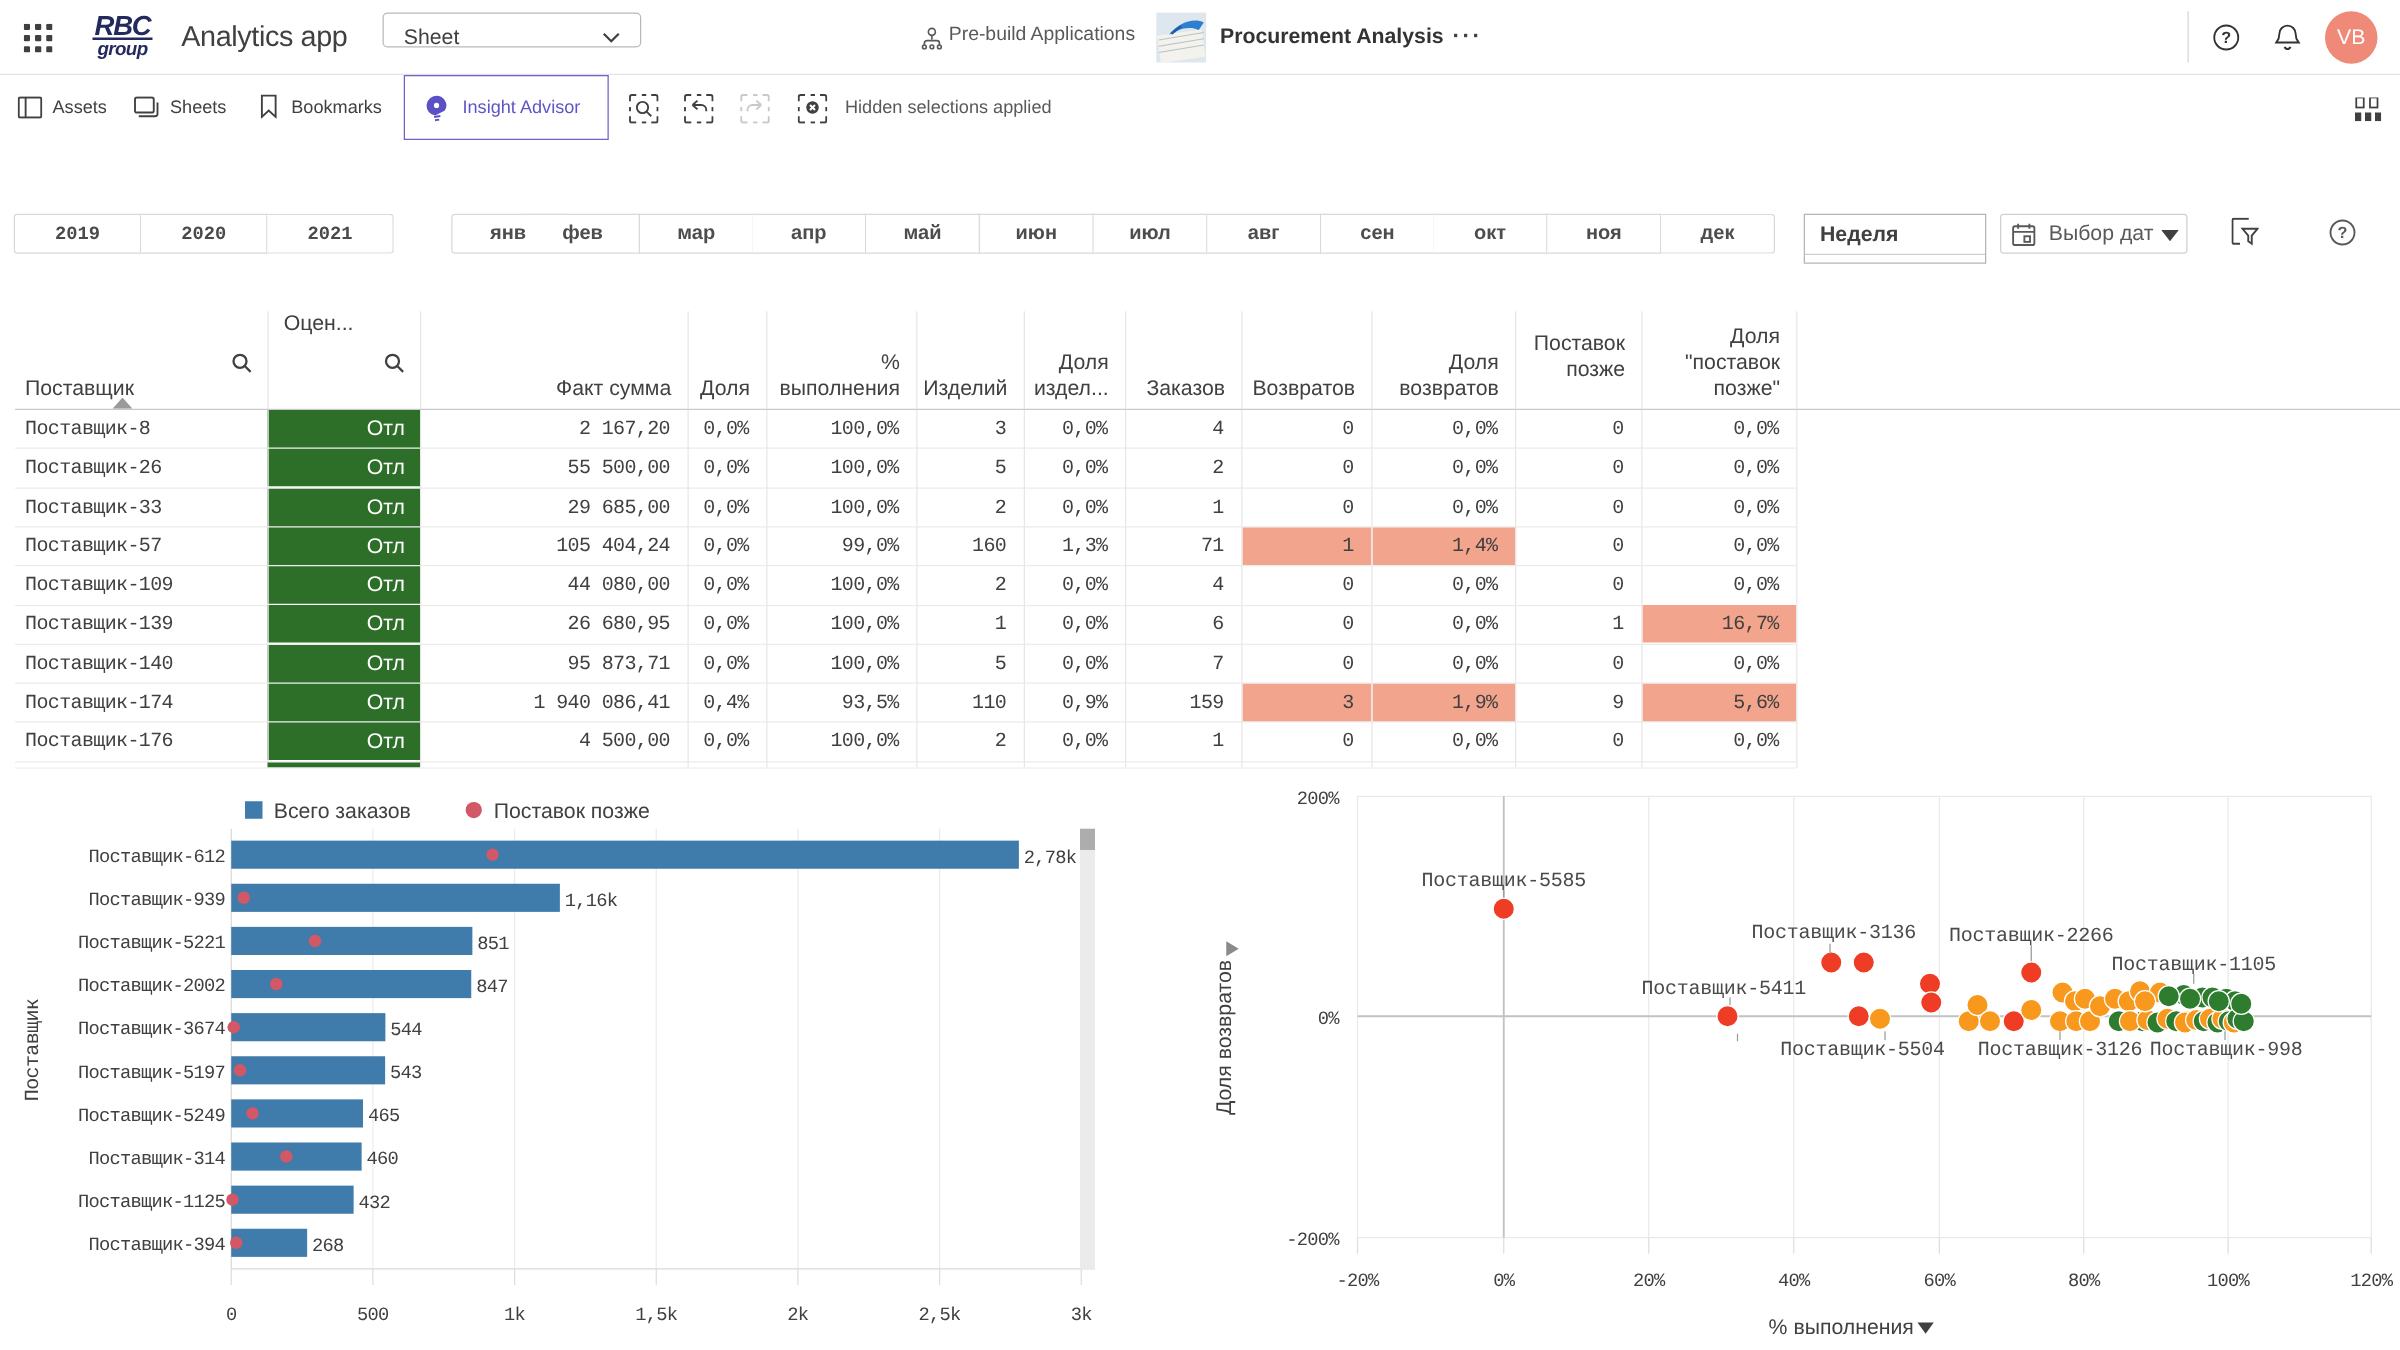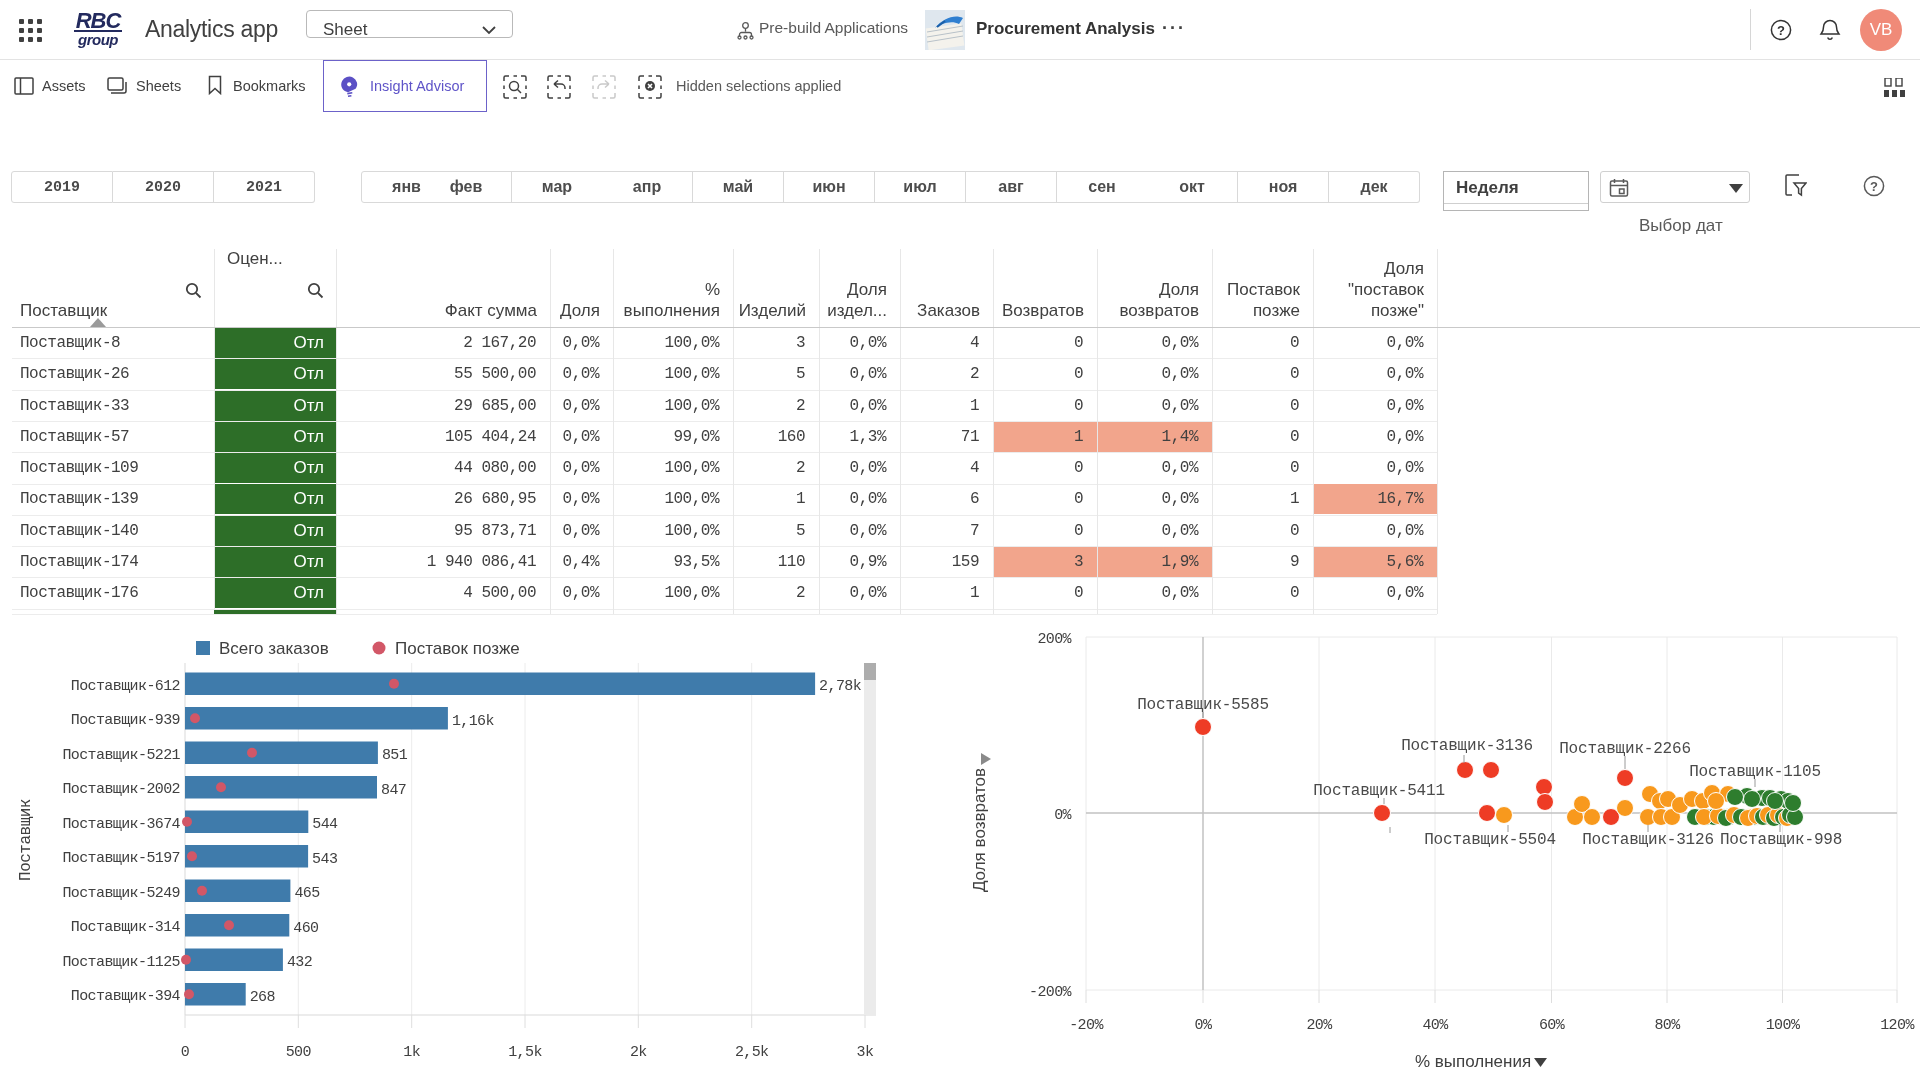--- a/index.html
+++ b/index.html
@@ -178,21 +178,21 @@
       <div class="abs" style="left:12px;top:6px;font-size:17px;font-weight:bold;color:#404040;">Неделя</div>
       <div class="abs" style="left:0px;top:31px;width:144px;height:1px;background:#cfcfcf;"></div>
     </div>
 
     <div class="abs" style="left:1600px;top:171px;width:150px;height:32px;border:1px solid #d0d0d0;border-radius:3px;background:#fff;">
       <svg class="abs" style="left:8px;top:6px" width="20" height="20" viewBox="0 0 20 20" fill="none" stroke="#595959" stroke-width="1.5">
         <rect x="1.5" y="3" width="17" height="15" rx="1.5"></rect>
           <path d="M1.5 7.5 h17 M5.5 1 v4 M14.5 1 v4"></path>
           <rect x="10.5" y="11" width="4.5" height="4.5"></rect>
       </svg>
-      <div class="abs" style="left:38px;top:5px;font-size:17px;color:#595959;margin-top:39px;">Выбор дат</div>
+      <div class="abs" style="left:38px;top:5px;font-size:17px;color:#595959;">Выбор дат</div>
       <svg class="abs" style="left:128px;top:12px" width="14" height="9" viewBox="0 0 14 9">
           <path d="M0 0 h14 l-7 9 Z" fill="#404040"></path>
         </svg>
     </div>
 
     <svg class="abs" style="left:1785px;top:174px" width="22" height="24" viewBox="0 0 22 24" fill="none" stroke="#404040" stroke-width="1.5">
       <path d="M14 1 H2 a1 1 0 0 0-1 1 v18 a1 1 0 0 0 1 1 h5"></path>
       <path d="M9 9 h12 l-4.6 5.5 v6.5 l-2.8-2 v-4.5 Z"></path>
     </svg>
 
@@ -239,21 +239,21 @@
       </div>
   <div class="abs" style="left:793px;top:248px;width:187px;height:73px;display:flex;flex-direction:column;justify-content:flex-end;align-items:flex-end;font-size:17px;color:#404040;line-height:21px;text-align:right;">
         <div>Заказов</div>
       </div>
   <div class="abs" style="left:897px;top:248px;width:187px;height:73px;display:flex;flex-direction:column;justify-content:flex-end;align-items:flex-end;font-size:17px;color:#404040;line-height:21px;text-align:right;">
         <div>Возвратов</div>
       </div>
   <div class="abs" style="left:1012px;top:248px;width:187px;height:73px;display:flex;flex-direction:column;justify-content:flex-end;align-items:flex-end;font-size:17px;color:#404040;line-height:21px;text-align:right;">
         <div>Доля<br>возвратов</div>
       </div>
-  <div class="abs" style="left:1113px;top:248px;width:187px;height:73px;display:flex;flex-direction:column;justify-content:flex-end;align-items:flex-end;font-size:17px;color:#404040;line-height:21px;text-align:right;">
+  <div class="abs" style="left:1113px;top:248px;width:187px;height:73px;display:flex;flex-direction:column;justify-content:center;align-items:flex-end;font-size:17px;color:#404040;line-height:21px;text-align:right;">
         <div>Поставок<br>позже</div>
       </div>
   <div class="abs" style="left:1237px;top:248px;width:187px;height:73px;display:flex;flex-direction:column;justify-content:flex-end;align-items:flex-end;font-size:17px;color:#404040;line-height:21px;text-align:right;">
         <div>Доля<br>"поставок<br>позже"</div>
       </div>
   <svg class="abs" style="left:185px;top:282px" width="17" height="17" viewBox="0 0 17 17" fill="none" stroke="#404040" stroke-width="1.8">
         <circle cx="7" cy="7" r="5.2"></circle>
         <path d="M11 11 L15.5 15.5"></path>
       </svg>
   <svg class="abs" style="left:307px;top:282px" width="17" height="17" viewBox="0 0 17 17" fill="none" stroke="#404040" stroke-width="1.8">

